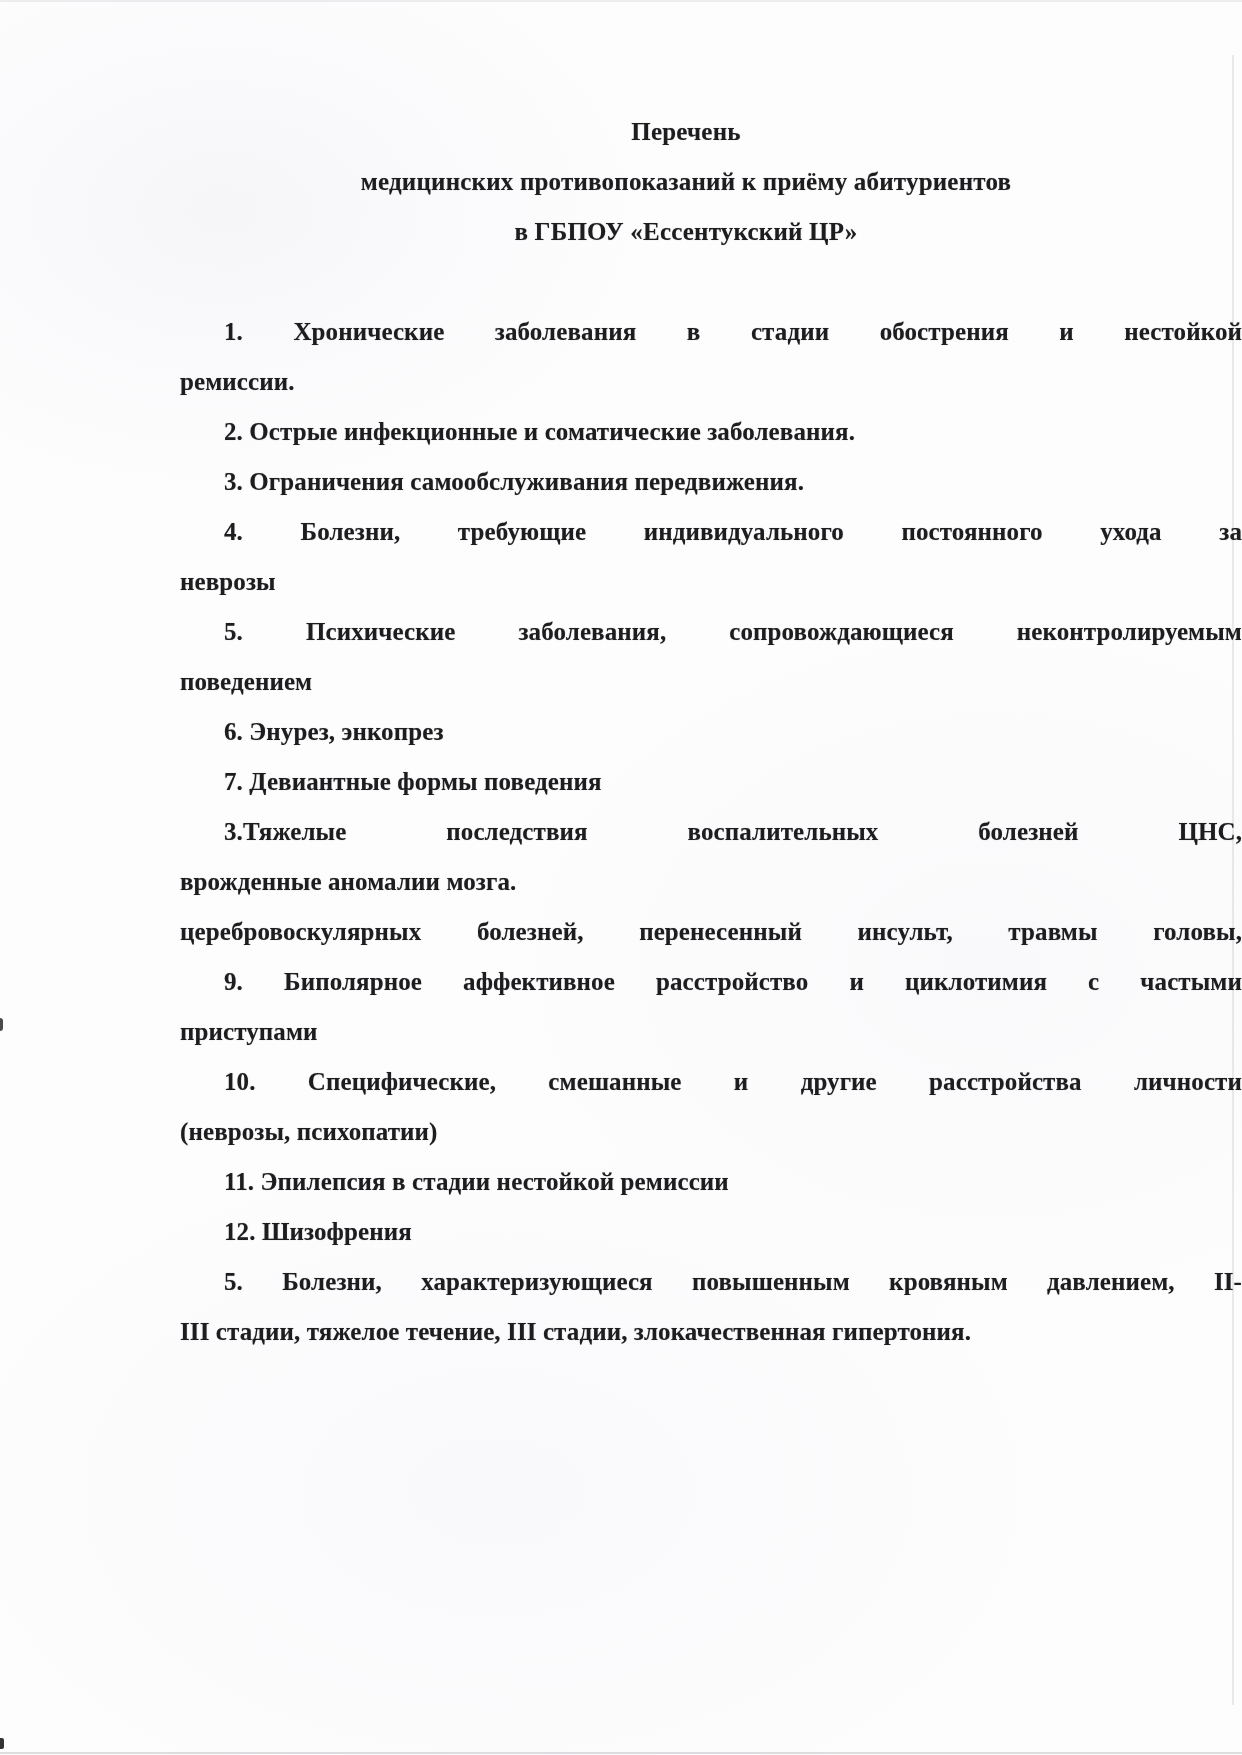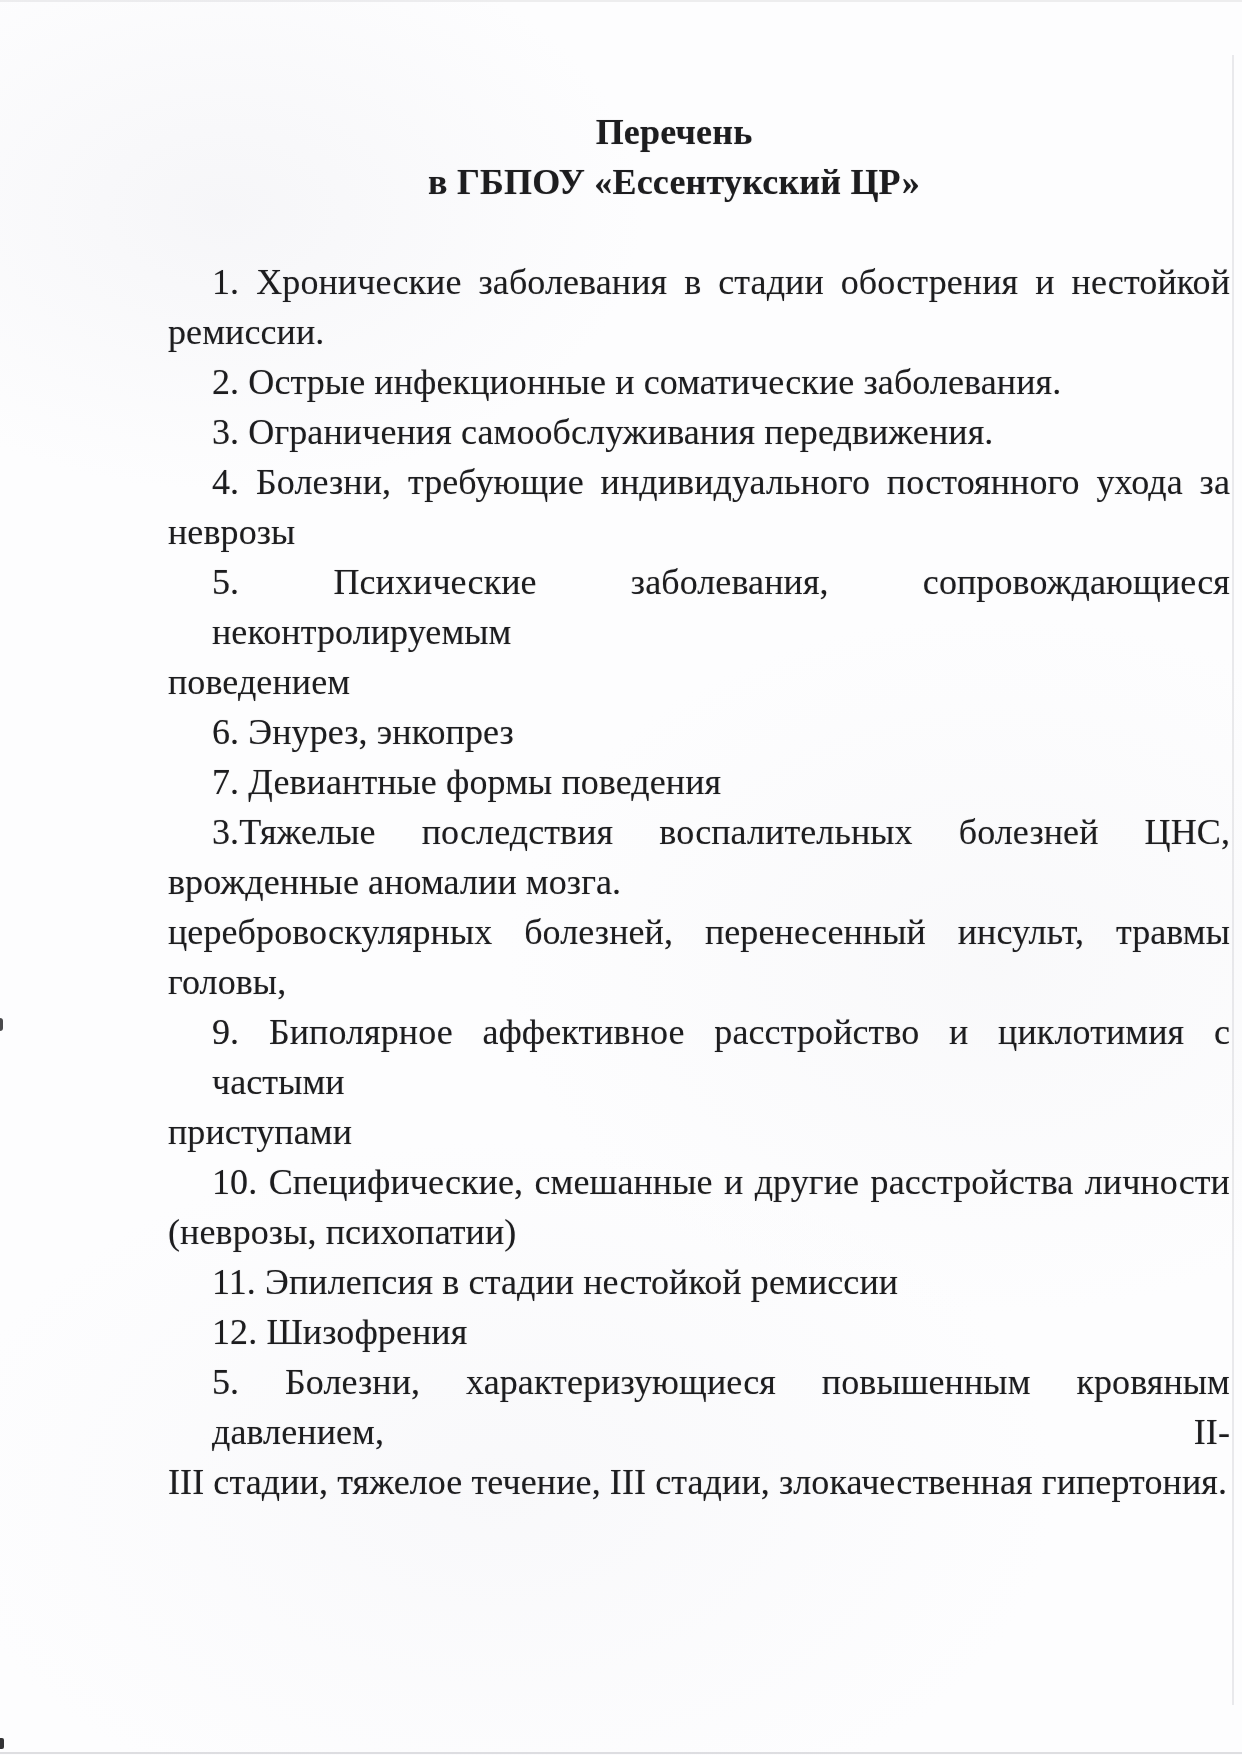--- a/index.html
+++ b/index.html
@@ -18,24 +18,24 @@
     inset: 0;
     background:
       radial-gradient(ellipse 600px 400px at 18% 12%, rgba(243,243,246,0.7), rgba(243,243,246,0) 70%),
       radial-gradient(ellipse 700px 500px at 80% 55%, rgba(246,246,248,0.6), rgba(246,246,248,0) 70%),
       radial-gradient(ellipse 800px 500px at 40% 85%, rgba(244,244,247,0.5), rgba(244,244,247,0) 70%),
       #fdfdfe;
     color: #1d1d1f;
   }
   .doc {
     position: absolute;
-    left: 168px;
+    left: 180px;
     top: 107px;
     width: 1062px;
-    font-size: 36px;
+    font-size: 25px;
     text-shadow: 0 0 1px rgba(30,30,32,0.35);
   }
   .title {
     width: 1012px;
   }
   .title-line {
     line-height: 50px;
     text-align: center;
     font-weight: bold;
     letter-spacing: 0.2px;
@@ -43,20 +43,21 @@
   .title-gap {
     height: 50px;
   }
   .para {
     margin: 0;
   }
   .line {
     line-height: 50px;
     text-align: left;
     letter-spacing: 0.1px;
+    font-weight: bold;
   }
   .line.first {
     padding-left: 44px;
   }
   .line.just {
     text-align: justify;
     text-align-last: justify;
   }
   
   .edge-top {
@@ -100,20 +101,21 @@
 <div class="page">
   <div class="edge-top"></div>
   <div class="edge-right"></div>
   <div class="edge-bottom"></div>
   <div class="speck-a"></div>
   <div class="speck-b"></div>
 
   <div class="doc">
     <div class="title">
         <div class="title-line">Перечень</div>
+        <div class="title-line">медицинских противопоказаний к приёму абитуриентов</div>
         <div class="title-line">в ГБПОУ «Ессентукский ЦР»</div>
       </div>
     <div class="title-gap"></div>
     <div class="body">
         <div class="para">
           <div class="line first just">1. Хронические заболевания в стадии обострения и нестойкой</div>
           <div class="line">ремиссии.</div>
         </div>
         <div class="para">
           <div class="line first">2. Острые инфекционные и соматические заболевания.</div>

